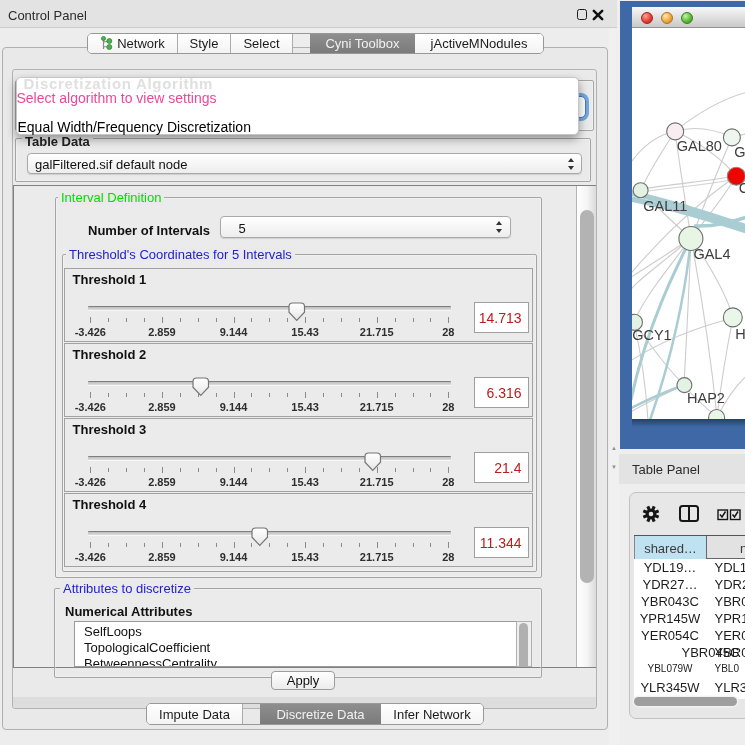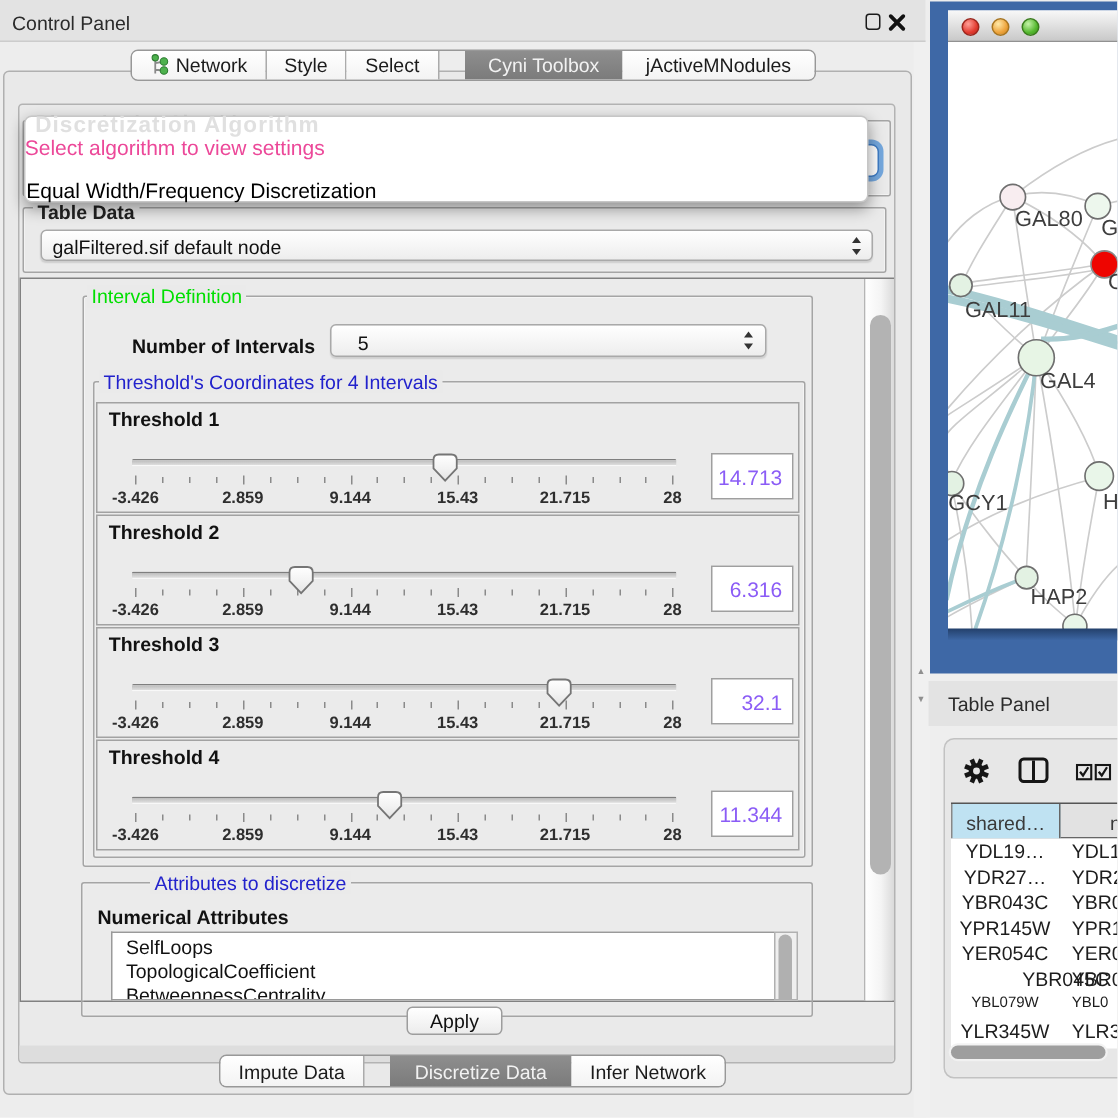--- a/index.html
+++ b/index.html
@@ -16,21 +16,21 @@
 .gtitle{position:absolute;font-size:13px;background:#eaeaea;padding:0 3px;white-space:nowrap;}
 .combo{position:absolute;background:linear-gradient(#ffffff,#ededed);border:1px solid #a9a9a9;border-radius:4px;box-shadow:0 1px 1px rgba(0,0,0,.12);}
 .combo .ct{position:absolute;font-size:13px;color:#111;}
 .arr{position:absolute;width:0;height:0;border-left:3.5px solid transparent;border-right:3.5px solid transparent;}
 .arr.up{border-bottom:4.5px solid #333;}
 .arr.dn{border-top:4.5px solid #333;}
 .throw{position:absolute;left:63.5px;width:469px;height:74px;border:1px solid #a2a2a2;background:#ebebeb;}
 .throw .lab{position:absolute;left:8px;top:3px;font-size:13px;font-weight:bold;color:#111;}
 .track{position:absolute;left:23.5px;top:37px;width:363px;height:5.5px;background:linear-gradient(#bdbdbd,#dedede);border-top:1.2px solid #7f7f7f;border-bottom:1px solid #f8f8f8;border-radius:1px;}
 .vfield{position:absolute;left:409.5px;top:33.5px;width:54.5px;height:31px;background:#fff;border:1px solid #9f9f9f;}
-.vfield span{position:absolute;right:6px;top:7px;font-size:14px;color:#8b5cf6;}
+.vfield span{position:absolute;right:6px;top:7px;font-size:14px;color:#b91c1c;}
 .tick{position:absolute;width:1px;background:#8a8a8a;}
 .tlabels span{position:absolute;transform:translateX(-50%);font-size:11px;font-weight:bold;color:#2e2e2e;}
 #popup{position:absolute;left:15.5px;top:77px;width:563px;height:58px;background:#fff;border:1px solid #c6c6c6;border-radius:5px;box-shadow:0 4px 10px rgba(0,0,0,.38);z-index:30;}
 .tl{position:absolute;top:11px;width:12px;height:12px;border-radius:50%;}
 </style>
 </head>
 <body>
 <div id="page">
   <div id="cp">
     <div id="cp-title"></div>
@@ -76,21 +76,21 @@
     <div class="grp" style="left:55px;top:197px;width:487px;height:381px;"></div>
     <div class="gtitle" style="left:58px;top:190px;color:#00df00;">Interval Definition</div>
     <span class="abs" style="left:88px;top:222.5px;font-size:13px;font-weight:bold;color:#111;">Number of Intervals</span>
     <div class="combo" style="left:220px;top:216px;width:290.5px;height:22px;">
       <span class="ct" style="left:17.5px;top:3.5px;">5</span>
       <div class="arr up" style="right:8px;top:4px;"></div>
       <div class="arr dn" style="right:8px;top:12px;"></div>
     </div>
 
     <div class="grp" style="left:62px;top:254px;width:474.5px;height:318px;"></div>
-    <div class="gtitle" style="left:66px;top:247px;color:#2222cc;">Threshold's Coordinates for 4 Intervals</div>
+    <div class="gtitle" style="left:66px;top:247px;color:#2222cc;">Threshold's Coordinates for 5 Intervals</div>
 
     <div id="throws">
         <div class="throw" style="top:267.5px;">
           <div class="lab">Threshold 1</div>
           <div class="track"></div>
           <div class="tick" style="left:25.8px;top:48.5px;height:6px;"></div>
           <div class="tick" style="left:43.7px;top:49.5px;height:4px;"></div>
           <div class="tick" style="left:61.599999999999994px;top:49.5px;height:4px;"></div>
           <div class="tick" style="left:79.5px;top:49.5px;height:4px;"></div>
           <div class="tick" style="left:97.4px;top:48.5px;height:6px;"></div>
@@ -214,21 +214,21 @@
             <defs>
               <linearGradient id="tg3" x1="0" y1="0" x2="0" y2="1">
                 <stop offset="0" stop-color="#ffffff"></stop>
                 <stop offset=".55" stop-color="#f2f2f2"></stop>
                 <stop offset="1" stop-color="#e4e4e4"></stop>
               </linearGradient>
             </defs>
             <path d="M1 10.2 L1 4.6 Q1 1 4.6 1 L12.9 1 Q16.5 1 16.5 4.6 L16.5 10.2 L8.75 18.4 Z" fill="url(#tg3)" stroke="#757575" stroke-width="1.2"></path>
           </svg>
           <div class="vfield">
-            <span>32.1</span>
+            <span>21.4</span>
           </div>
         </div>
         <div class="throw" style="top:492.5px;">
           <div class="lab">Threshold 4</div>
           <div class="track"></div>
           <div class="tick" style="left:25.8px;top:48.5px;height:6px;"></div>
           <div class="tick" style="left:43.7px;top:49.5px;height:4px;"></div>
           <div class="tick" style="left:61.599999999999994px;top:49.5px;height:4px;"></div>
           <div class="tick" style="left:79.5px;top:49.5px;height:4px;"></div>
           <div class="tick" style="left:97.4px;top:48.5px;height:6px;"></div>
@@ -266,21 +266,21 @@
             </defs>
             <path d="M1 10.2 L1 4.6 Q1 1 4.6 1 L12.9 1 Q16.5 1 16.5 4.6 L16.5 10.2 L8.75 18.4 Z" fill="url(#tg4)" stroke="#757575" stroke-width="1.2"></path>
           </svg>
           <div class="vfield">
             <span>11.344</span>
           </div>
         </div>
       </div>
 
     <div class="grp" style="left:53.5px;top:588px;width:488.5px;height:90px;"></div>
-    <div class="gtitle" style="left:60px;top:581px;color:#2222cc;margin-left:40px;">Attributes to discretize</div>
+    <div class="gtitle" style="left:60px;top:581px;color:#2222cc;">Attributes to discretize</div>
     <span class="abs" style="left:65px;top:603.5px;font-size:13px;font-weight:bold;color:#111;">Numerical Attributes</span>
     <div class="abs" style="left:74px;top:620.5px;width:441.5px;height:46px;background:#fff;border-top:1px solid #9a9a9a;border-left:1px solid #9a9a9a;border-bottom:1px solid #9a9a9a;overflow:hidden;font-size:13px;color:#111;">
       <div style="height:16.2px;padding:2.5px 0 0 9px;">SelfLoops</div>
       <div style="height:16.2px;padding:2.5px 0 0 9px;">TopologicalCoefficient</div>
       <div style="height:16.2px;padding:2.5px 0 0 9px;">BetweennessCentrality</div>
     </div>
     <div class="abs" style="left:515.5px;top:620.5px;width:16px;height:46px;background:#efefef;border:1px solid #b0b0b0;overflow:hidden;">
       <div class="abs" style="left:2.5px;top:1px;width:9px;height:58px;background:#b0b0b0;border-radius:5px;"></div>
     </div>
 

